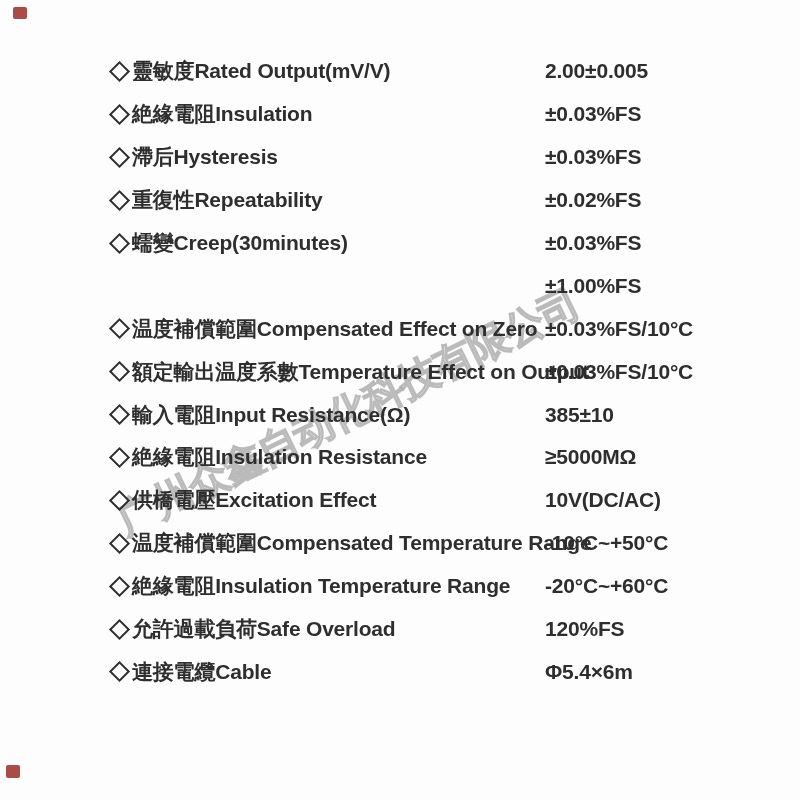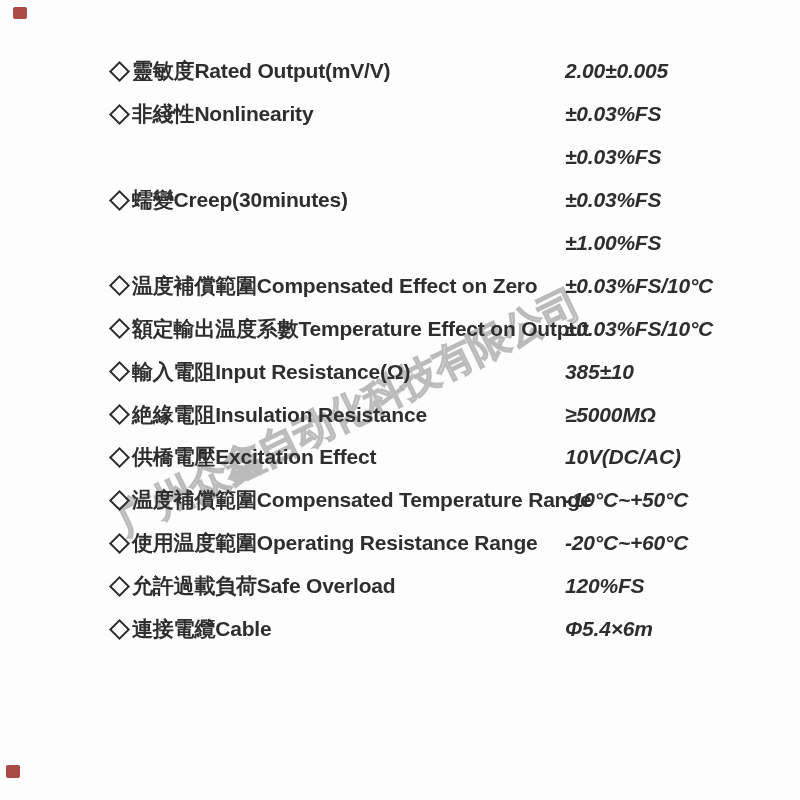--- a/index.html
+++ b/index.html
@@ -62,25 +62,24 @@
     flex: 0 0 auto;
   }
   .label-text, .value-cell {
     font-size: 21px;
     font-weight: 700;
     color: #2e2e2e;
     letter-spacing: -0.2px;
   }
   .value-cell {
     position: absolute;
-    left: 565px;
+    left: 545px;
     top: 50%;
     transform: translateY(-50%);
     white-space: nowrap;
-    font-style: italic;
   }
   .stamp {
     position: absolute;
     background: #9b2c24;
     opacity: 0.85;
     border-radius: 2px;
     z-index: 3;
   }
   .stamp-top  { left: 13px; top: 7px;   width: 14px; height: 12px; }
   .stamp-bottom { left: 6px; top: 765px; width: 14px; height: 13px; }
@@ -98,29 +97,40 @@
       <div class="label-cell">
         <span class="diamond"></span>
         <span class="label-text">靈敏度Rated Output(mV/V)</span>
       </div>
       <div class="value-cell">2.00±0.005</div>
     </div>
 
     <div class="row">
       <div class="label-cell">
         <span class="diamond"></span>
-        <span class="label-text">非綫性Nonlinearity</span>
+        <span class="label-text">絶緣電阻Insulation</span>
       </div>
       <div class="value-cell">±0.03%FS</div>
     </div>
 
     <div class="row">
+      <div class="label-cell">
+        <span class="diamond"></span>
+        <span class="label-text">滯后Hysteresis</span>
+      </div>
       <div class="value-cell">±0.03%FS</div>
     </div>
 
+    <div class="row">
+      <div class="label-cell">
+        <span class="diamond"></span>
+        <span class="label-text">重復性Repeatability</span>
+      </div>
+      <div class="value-cell">±0.02%FS</div>
+    </div>
 
     <div class="row">
       <div class="label-cell">
         <span class="diamond"></span>
         <span class="label-text">蠕變Creep(30minutes)</span>
       </div>
       <div class="value-cell">±0.03%FS</div>
     </div>
 
     <div class="row">
@@ -172,21 +182,21 @@
       <div class="label-cell">
         <span class="diamond"></span>
         <span class="label-text">温度補償範圍Compensated Temperature Range</span>
       </div>
       <div class="value-cell">-10°C~+50°C</div>
     </div>
 
     <div class="row">
       <div class="label-cell">
         <span class="diamond"></span>
-        <span class="label-text">使用温度範圍Operating Resistance Range</span>
+        <span class="label-text">絶緣電阻Insulation Temperature Range</span>
       </div>
       <div class="value-cell">-20°C~+60°C</div>
     </div>
 
     <div class="row">
       <div class="label-cell">
         <span class="diamond"></span>
         <span class="label-text">允許過載負荷Safe Overload</span>
       </div>
       <div class="value-cell">120%FS</div>

